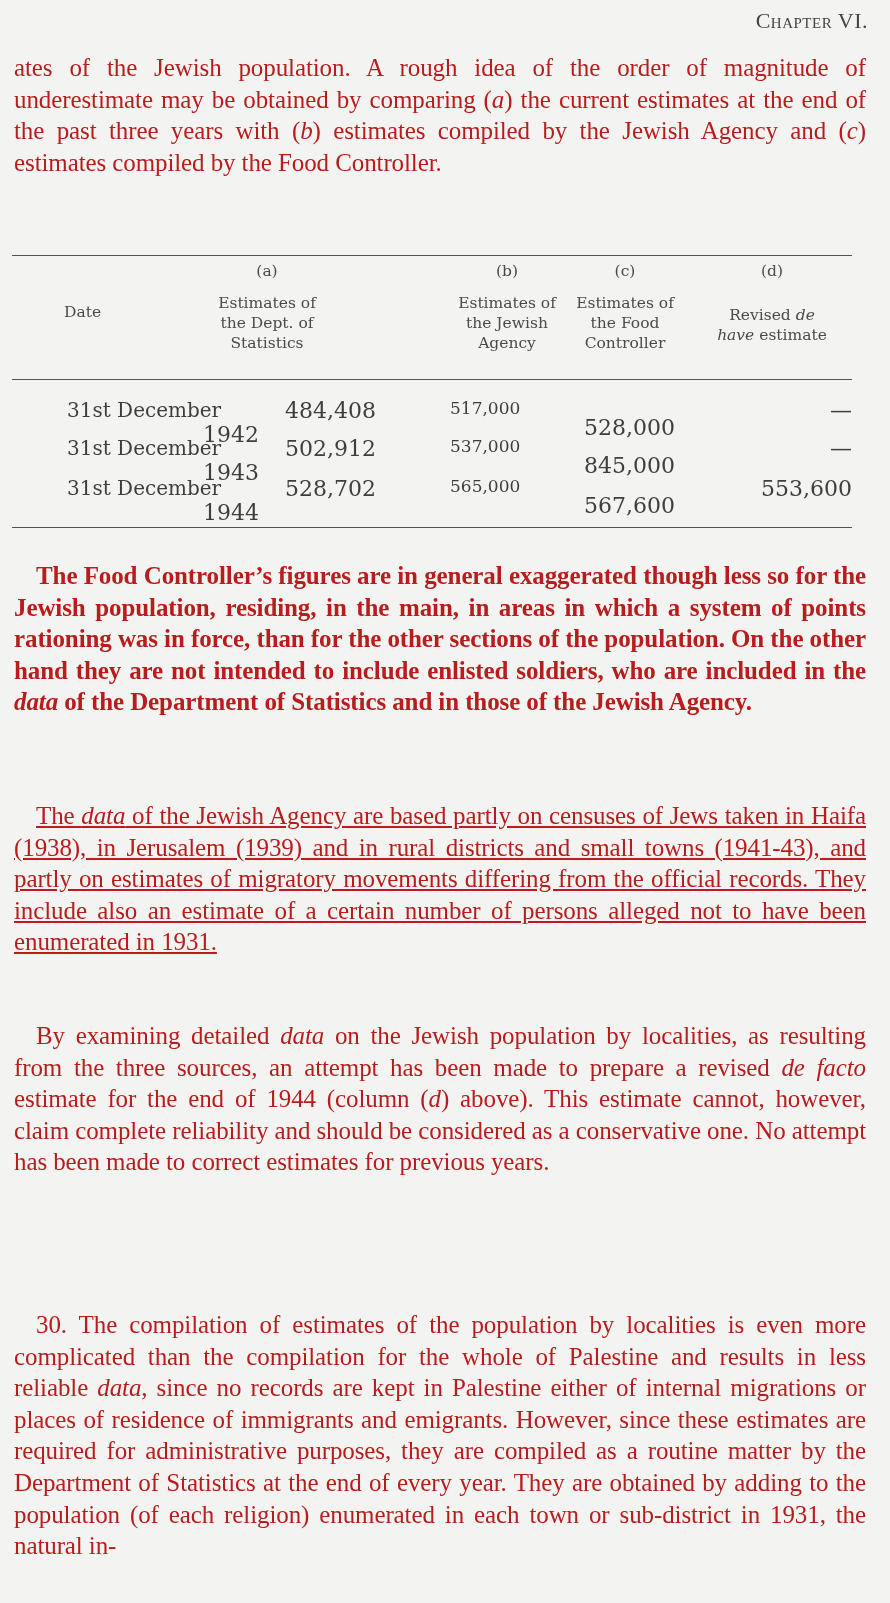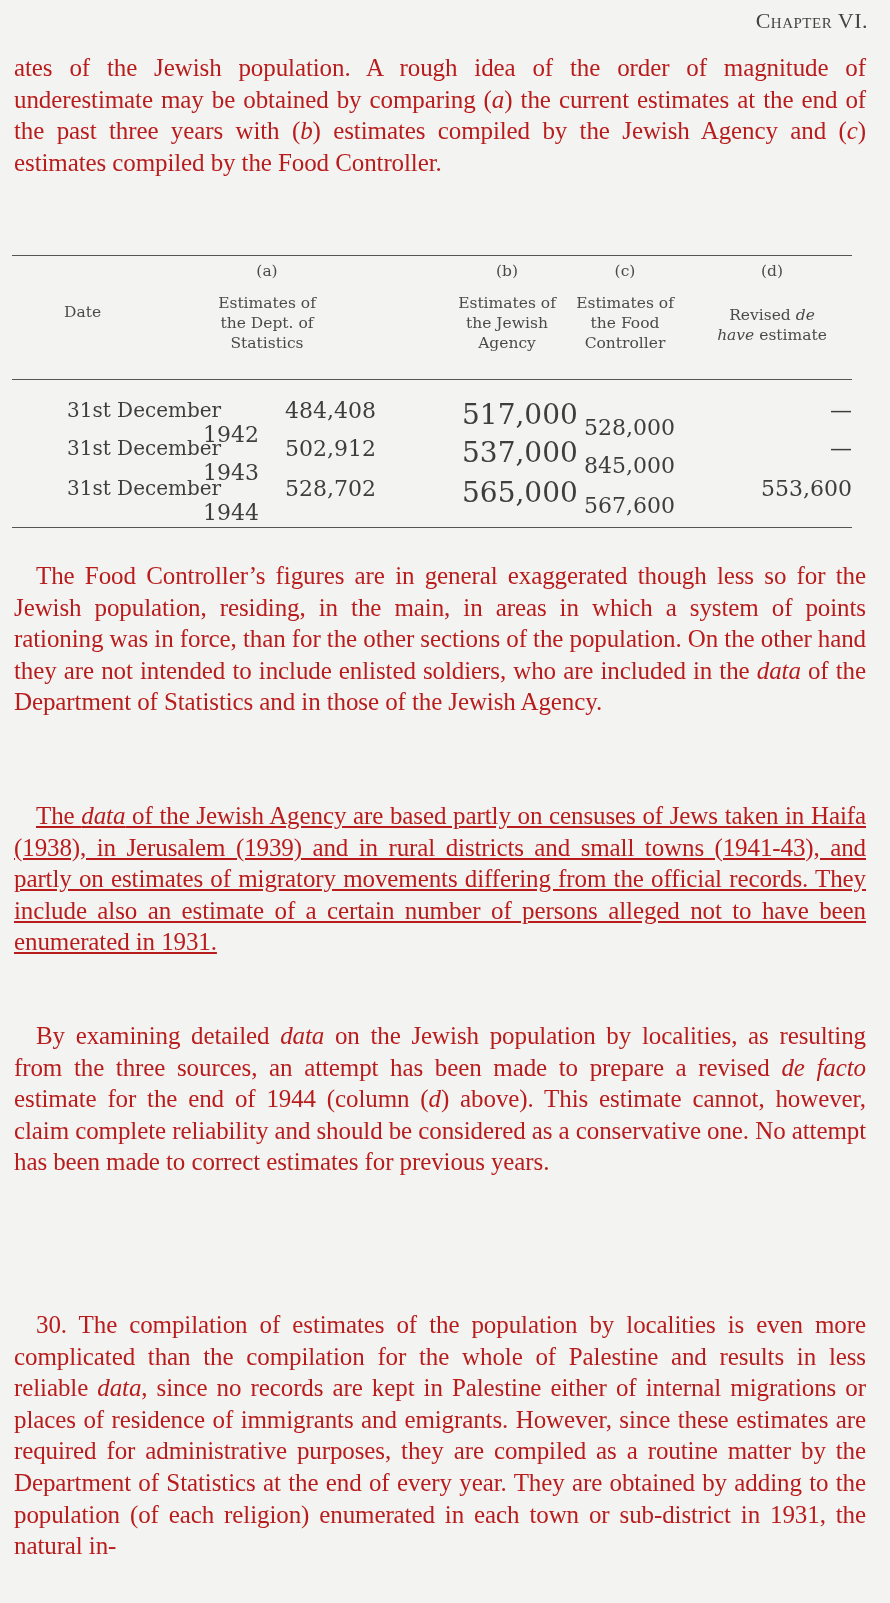--- a/index.html
+++ b/index.html
@@ -19,21 +19,21 @@
   .body-text {
     position: absolute; left: 14px; width: 852px;
     font-size: 25px; line-height: 31.6px; text-align: justify;
     color: #b91c1c;
     letter-spacing: -0.1px;
   }
   .para { margin: 0; text-indent: 0; }
   .para.indent { text-indent: 22px; }
   .para i { font-style: italic; }
   #p0 { top: 52px; }
-  #p1 { top: 560px; }
+  #p1 { top: 560px; font-weight: bold; }
   #p2 { top: 800px; text-decoration: underline; }
   #p3 { top: 1020px; }
   #p4 { top: 1264px; margin-top: 45px; }
 
   
   .table-wrap { position: absolute; left: 12px; top: 255px; width: 840px; }
   .rule { height: 0; border-top: 1.6px solid #555; }
   .thead { position: relative; height: 123px; font-family: "DejaVu Serif", serif; color: #4a4a4a; }
   .th { position: absolute; text-align: center; font-size: 15.5px; line-height: 20px; }
   .th .letter { display: block; margin-bottom: 12px; }
@@ -44,21 +44,21 @@
   .th-d { left: 525px; width: 170px; top: 5px; left: 680px; width: 160px; }
   .th-b { left: 425px; }
   .th-c { left: 543px; }
   .th-d .spacer { display: block; height: 12px; }
   .tbody { position: relative; height: 168px; font-family: "DejaVu Serif", serif; color: #3e3e3e; }
   .trow { position: absolute; left: 0; width: 840px; height: 30px; font-size: 21px; }
   .trow .c { position: absolute; top: 0; white-space: nowrap; }
   .c-date { left: 7px; font-size: 20px; margin-left: 48px; }
   .c-year { left: 191px; font-size: 22px; margin-top: 24px; }
   .c-a { left: 273px; font-size: 22px; }
-  .c-b { left: 450px; font-size: 28px; }
+  .c-b { left: 438px; font-size: 17px; }
   .c-c { left: 572px; font-size: 22px; margin-top: 17px; }
   .c-d { right: 0px; font-size: 22px; text-align: right; }
   .trow1 { top: 18px; }
   .trow2 { top: 56px; }
   .trow3 { top: 96px; }
   .rule-bottom { position: absolute; top: 147px; left: 0; width: 840px; border-top: 1.6px solid #555; }
 
   .folio {
     position: absolute; top: 1540px; left: 0; width: 890px; text-align: center;
     font-size: 24px; font-weight: bold; color: #3b3b3b; font-family: "DejaVu Serif", serif;

